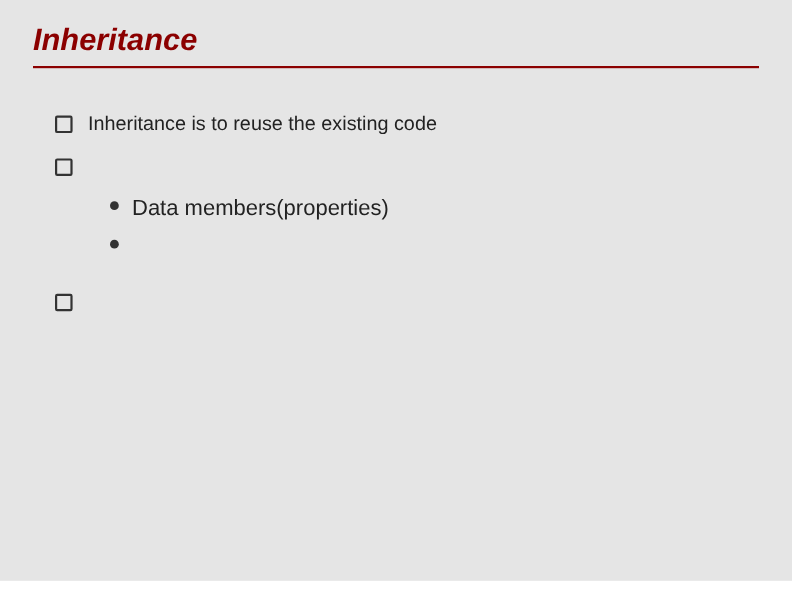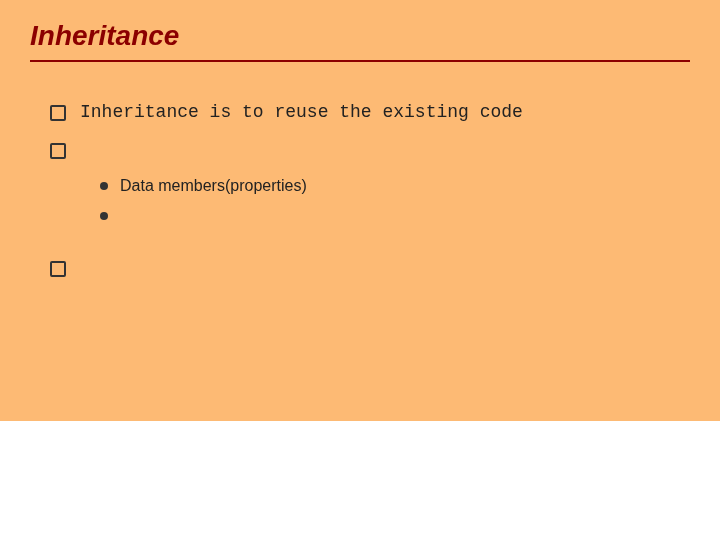--- a/index.html
+++ b/index.html
@@ -11,22 +11,22 @@
     body {
       width: 720px;
       height: 540px;
       background-color: #ffffff;
       font-family: Arial, sans-serif;
       overflow: hidden;
     }
 
     .slide {
       width: 720px;
-      height: 421px;
-      background: #fdba74;
+      height: 528px;
+      background: #e5e5e5;
       padding: 20px 30px;
       position: relative;
     }
 
     .title-section {
       border-bottom: 2px solid #8B0000;
       padding-bottom: 8px;
       margin-bottom: 30px;
     }
 
@@ -40,21 +40,20 @@
     .content {
       padding: 10px 20px;
     }
 
     .bullet-item {
       display: flex;
       align-items: flex-start;
       margin-bottom: 18px;
       font-size: 18px;
       color: #222222;
-      font-family: Liberation Mono, monospace;
     }
 
     .bullet-checkbox {
       width: 16px;
       height: 16px;
       border: 2px solid #333;
       border-radius: 2px;
       margin-right: 14px;
       margin-top: 3px;
       flex-shrink: 0;
@@ -63,21 +62,21 @@
 
     .sub-bullets {
       margin-left: 50px;
       margin-bottom: 18px;
     }
 
     .sub-bullet-item {
       display: flex;
       align-items: flex-start;
       margin-bottom: 12px;
-      font-size: 16px;
+      font-size: 20px;
       color: #222222;
     }
 
     .sub-bullet-dot {
       width: 8px;
       height: 8px;
       background: #333;
       border-radius: 50%;
       margin-right: 12px;
       margin-top: 5px;

